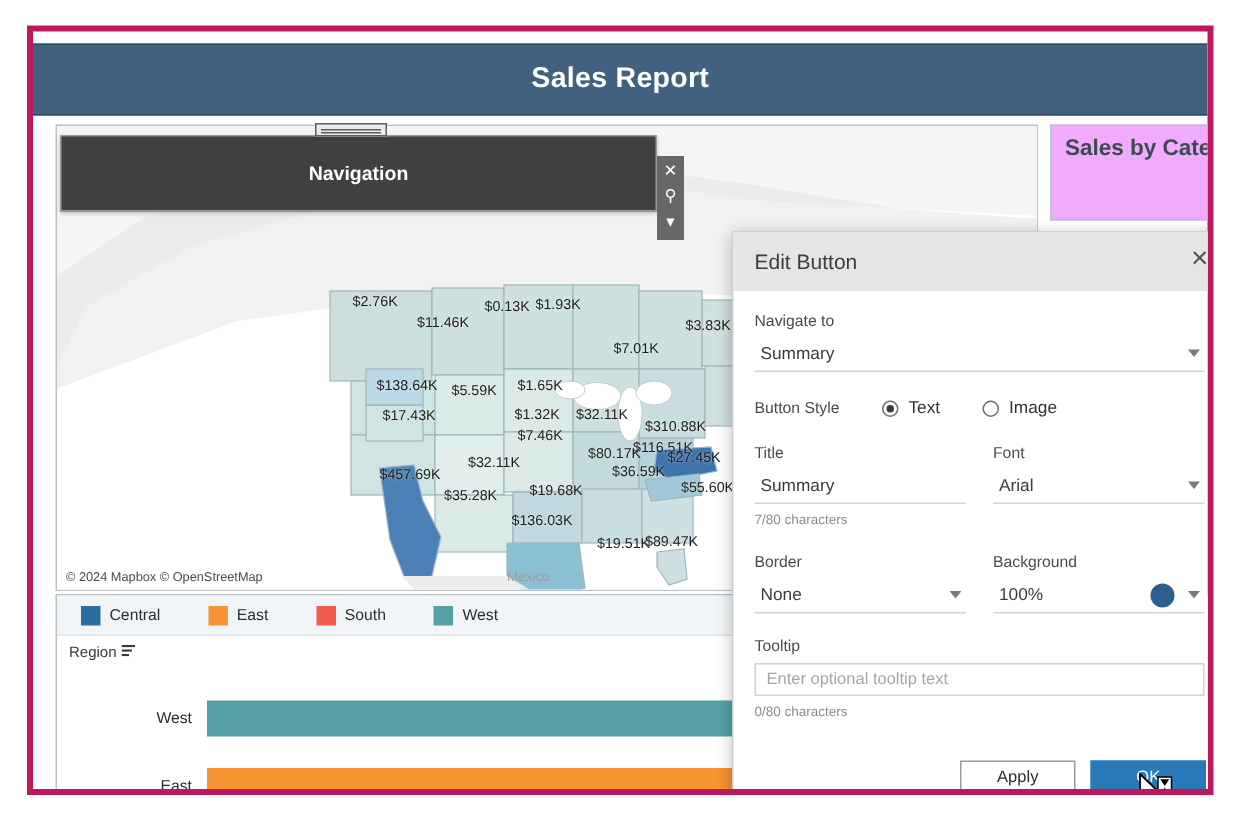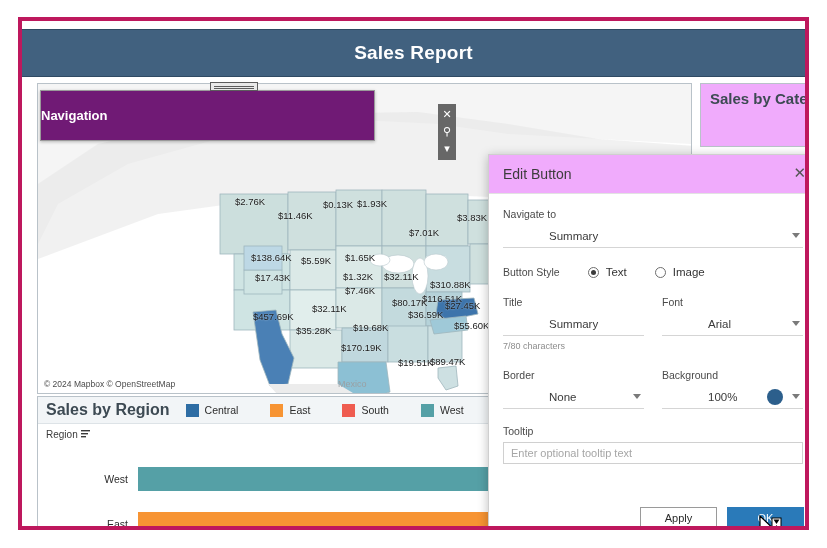--- a/index.html
+++ b/index.html
@@ -83,26 +83,26 @@
     font-size: 9.5px;
     color: #1b1b1b;
     white-space: nowrap;
     z-index: 4;
     text-shadow: 0 0 2px rgba(255,255,255,.6);
   }
   
   .nav-overlay {
     position: absolute;
     left: 18px; top: 69px;
-    width: 335px; height: 51px;
-    background: #701a75;
+    width: 398px; height: 51px;
+    background: #404040;
     border: 1px solid #9a9a9a;
     display: flex;
     align-items: center;
-    justify-content: flex-start;
+    justify-content: center;
     z-index: 30;
     box-shadow: 0 1px 3px rgba(0,0,0,.25);
   }
   .nav-overlay-label {
     color: #ffffff;
     font-weight: bold;
     font-size: 13px;
   }
   .nav-grip {
     position: absolute;
@@ -222,21 +222,21 @@
     left: 466px; top: 133px;
     width: 330px; height: 388px;
     background: #ffffff;
     border: 1px solid #cfcfcf;
     box-shadow: 0 2px 10px rgba(0,0,0,.26);
     z-index: 60;
   }
   .dlg-header {
     position: relative;
     height: 39px;
-    background: #f0abfc;
+    background: #e5e5e5;
     border-bottom: 1px solid #e2e2e2;
     display: flex; align-items: center;
   }
   .dlg-title {
     margin-left: 14px;
     font-size: 14px;
     color: #3c3c3c;
   }
   .dlg-close {
     position: absolute;
@@ -256,21 +256,20 @@
     position: relative;
     border-bottom: 1px solid #d5d5d5;
     height: 23px;
     display: flex; align-items: center;
     cursor: pointer;
   }
   .combo-val {
     font-size: 11.5px;
     color: #3a3a3a;
     padding-left: 4px;
-    margin-left: 42px;
   }
   .caret {
     position: absolute;
     right: 3px; top: 8px;
     width: 0; height: 0;
     border-left: 4px solid transparent;
     border-right: 4px solid transparent;
     border-top: 5px solid #7a7a7a;
   }
   .row-style {
@@ -461,21 +460,21 @@
             <div class="state-label" style="left: 384px; top: 209px;">$116.51K</div>
             <div class="state-label" style="left: 354px; top: 213px;">$80.17K</div>
             <div class="state-label" style="left: 407px; top: 216px;">$27.45K</div>
             <div class="state-label" style="left: 215px; top: 227px;">$457.69K</div>
             <div class="state-label" style="left: 274px; top: 219px;">$32.11K</div>
             <div class="state-label" style="left: 370px; top: 225px;">$36.59K</div>
             <div class="state-label" style="left: 388px; top: 236px; padding-left: 28px;">$55.60K</div>
             <div class="state-label" style="left: 258px; top: 241px;">$35.28K</div>
             <div class="state-label" style="left: 315px; top: 238px;">$19.68K</div>
             <div class="state-label" style="left: 360px; top: 251px; margin-top: 22px;">$19.51K</div>
-            <div class="state-label" style="left: 303px; top: 258px;">$170.19K</div>
+            <div class="state-label" style="left: 303px; top: 258px;">$136.03K</div>
             <div class="state-label" style="left: 392px; top: 272px;">$89.47K</div>
           </div>
       </div>
       <div class="map-panel-title">Sales by State</div>
     </div>
 
     <div class="nav-grip"></div>
     <div class="nav-overlay">
       <div class="nav-overlay-label">Navigation</div>
     </div>
@@ -484,21 +483,20 @@
       <span>⚲</span>
       <span>▾</span>
     </div>
 
     <div class="cat-panel">
       <div class="cat-panel-title">Sales by Cate</div>
     </div>
 
     <div class="region-panel">
       <div class="region-head">
-        <div class="region-title">Sales by Region</div>
         <div class="legend" id="legend-host">
             <div class="legend-item">
               <span class="legend-swatch" style="background: rgb(46, 109, 164);"></span>
               <span class="legend-label">Central</span>
             </div>
             <div class="legend-item">
               <span class="legend-swatch" style="background: rgb(247, 148, 51);"></span>
               <span class="legend-label">East</span>
             </div>
             <div class="legend-item">
@@ -594,20 +592,21 @@
               <span class="combo-val">100%</span>
               <span class="swatch-circle" id="bg-swatch" style="background: rgb(44, 95, 140);"></span>
               <span class="caret"></span>
             </div>
           </div>
         </div>
 
         <div style="margin-top:16px">
           <div class="fld-label">Tooltip</div>
           <div class="tooltip-input">Enter optional tooltip text</div>
+          <div class="counter">0/80 characters</div>
         </div>
 
       </div>
       <div class="dlg-actions">
         <div class="btn btn-apply">Apply</div>
         <div class="btn btn-ok">OK</div>
       </div>
     </div>
 
     <div class="cursor">

